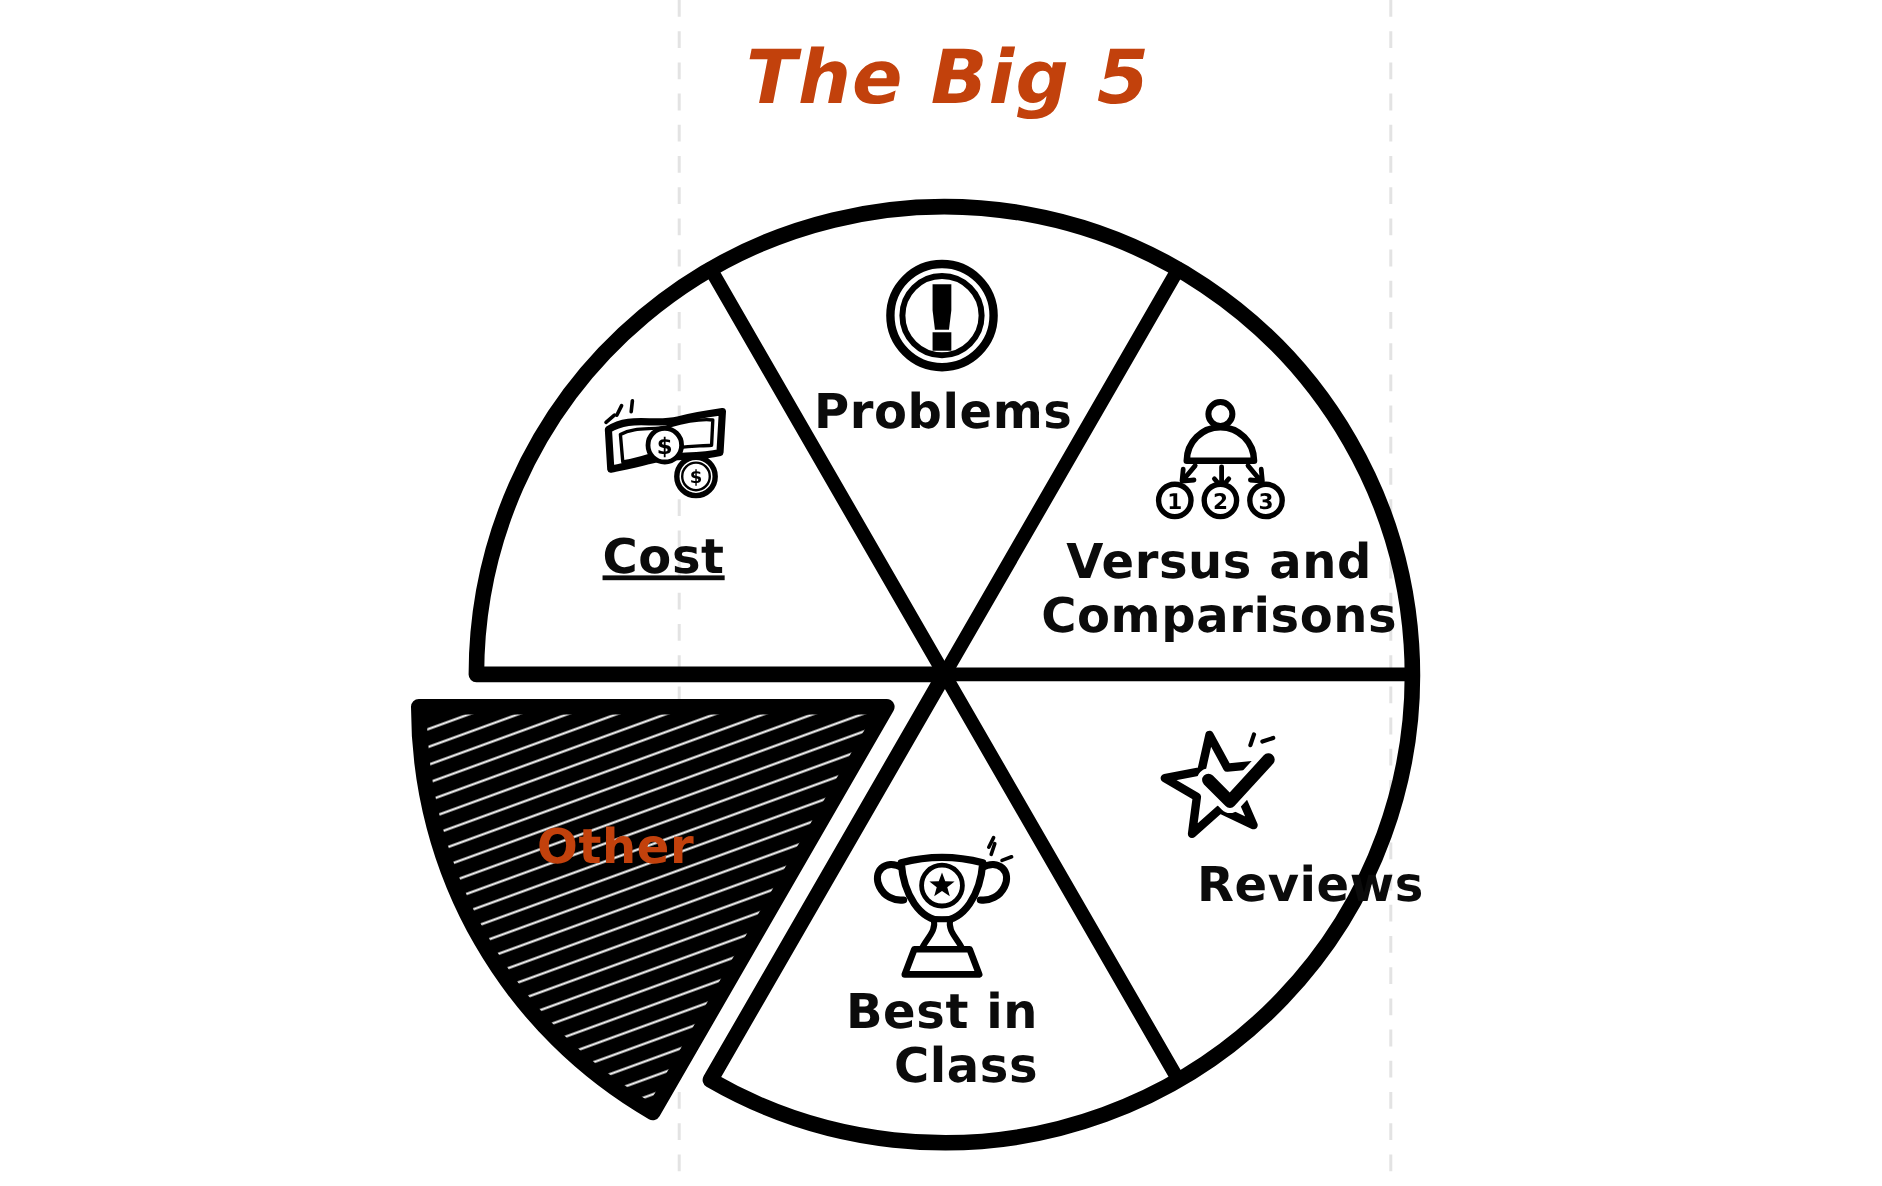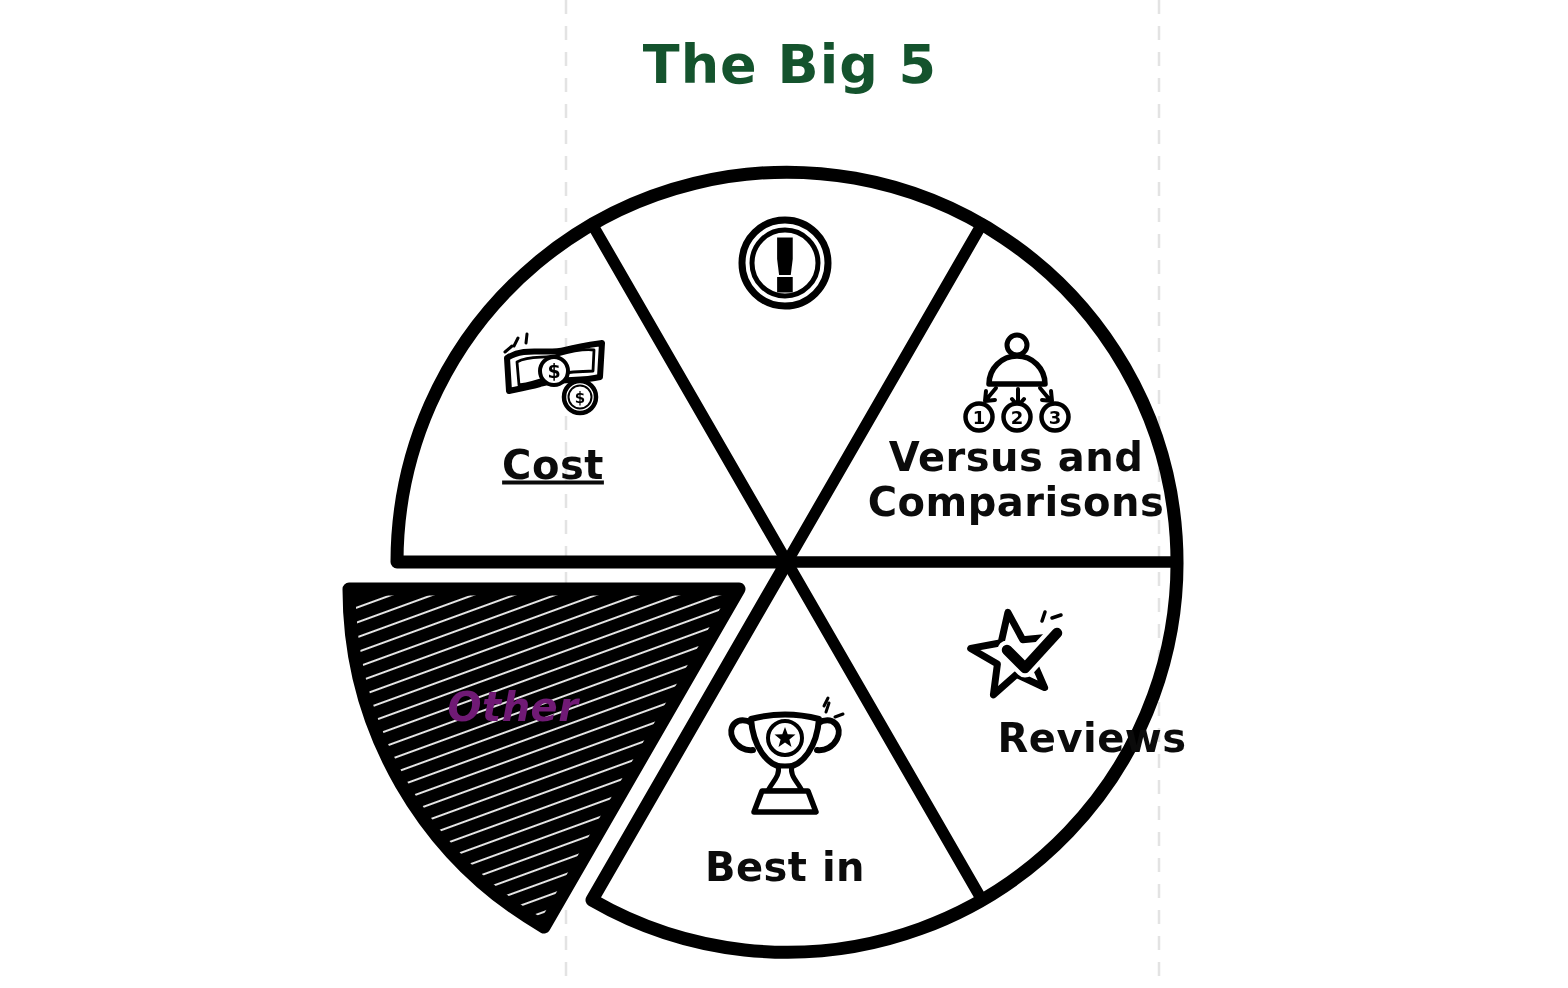--- a/index.html
+++ b/index.html
@@ -16,29 +16,30 @@
     transform:translate(-50%,-50%);
     text-align:center;
     font-weight:700;
     font-size:40px;
     line-height:45px;
     color:#0b0b0b;
     white-space:nowrap;
     letter-spacing:.5px;
   }
   .label.two-line{line-height:45px;}
-  .label.white{color:#701a75;font-style:italic;}
+  .label.white{color:#c2410c;}
   .page-title{
     position:absolute;
     transform:translate(-50%,-50%);
     font-weight:700;
-    font-size:54px;
-    color:#14532d;
+    font-size:62px;
+    color:#c2410c;
     letter-spacing:1px;
     white-space:nowrap;
+    font-style:italic;
   }
   .icon-text{font-family:"DejaVu Sans","Liberation Sans",sans-serif;font-weight:700;}
 </style>
 </head>
 <body>
 
 <div class="canvas">
 
   <svg class="diagram-svg" width="1568" height="988" viewBox="0 0 1568 988">
     <defs>
@@ -105,30 +106,32 @@
       <text class="icon-text" x="554" y="378" font-size="19" text-anchor="middle" fill="#000000">$</text>
       <circle cx="580" cy="397" r="16" fill="#ffffff" stroke="#000000" stroke-width="4.5"></circle>
       <circle cx="580" cy="397" r="11.5" fill="none" stroke="#000000" stroke-width="2"></circle>
       <text class="icon-text" x="580" y="402.5" font-size="15" text-anchor="middle" fill="#000000">$</text>
       <path d="M512 346 L505 352 M518 338 L514 346 M527 334 L526 343" fill="none" stroke="#000000" stroke-width="3" stroke-linecap="round"></path>
     </g>
   </svg>
 
   <div class="page-title" style="left:790px;top:64px;">The Big 5</div>
 
+  <div class="label" style="left:786px;top:344px;">Problems</div>
 
-  <div class="label two-line" style="left:1016px;top:480px;">
+  <div class="label two-line" style="left:1016px;top:492px;">
     <div>Versus and</div>
     <div>Comparisons</div>
   </div>
 
   <div class="label" style="left:1044px;top:738px;margin-left:48px;">Reviews</div>
 
   <div class="label two-line" style="left:785px;top:867px;text-align:right;">
     <div>Best in</div>
+    <div>Class</div>
   </div>
 
   <div class="label white" style="left:513px;top:707px;">Other</div>
 
   <div class="label two-line" style="left:553px;top:465px;text-decoration:underline;">
     <div>Cost</div>
   </div>
 
 </div>
 

